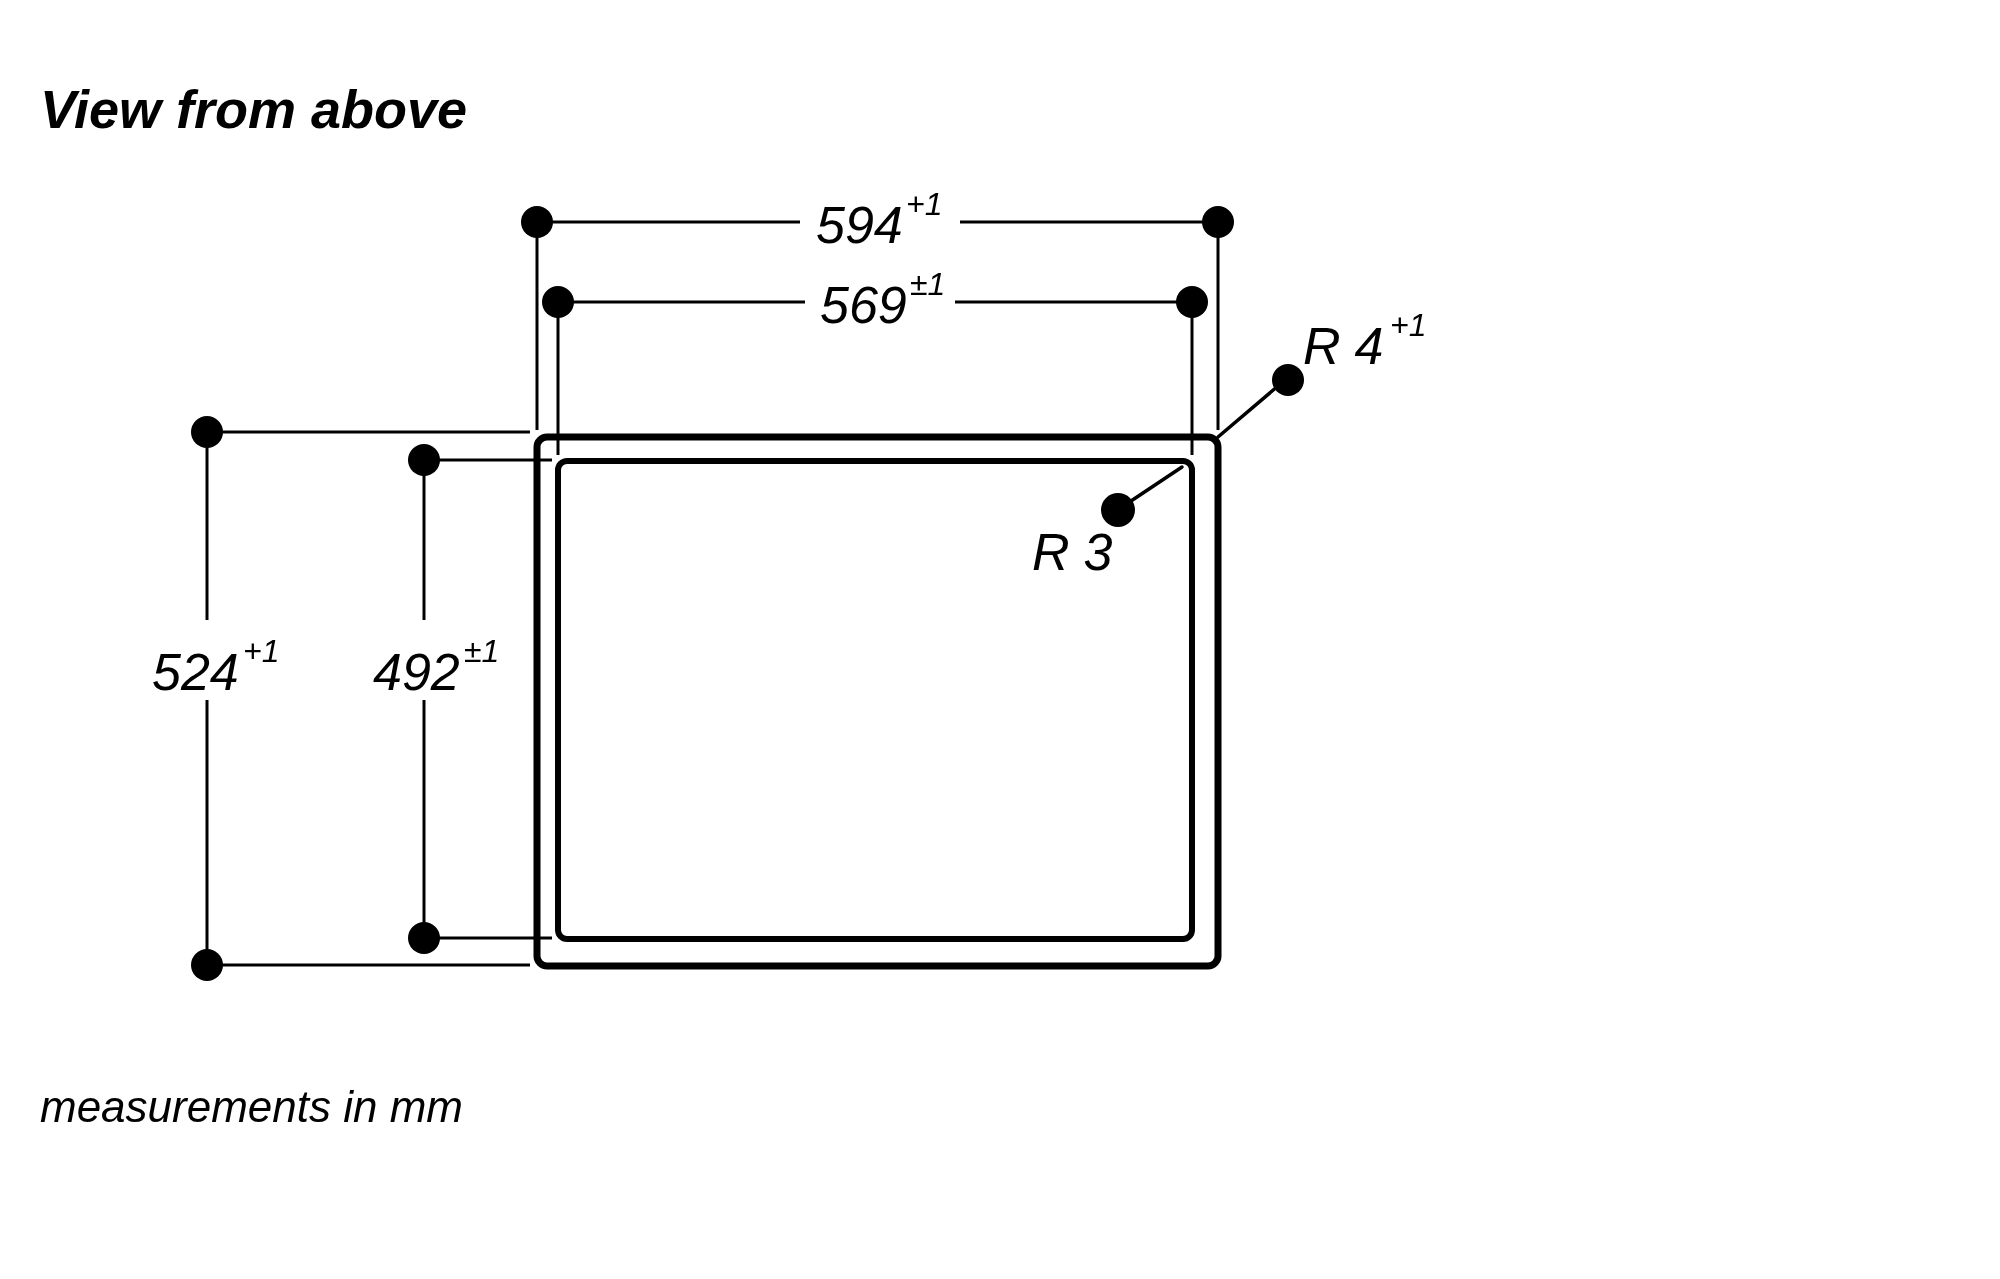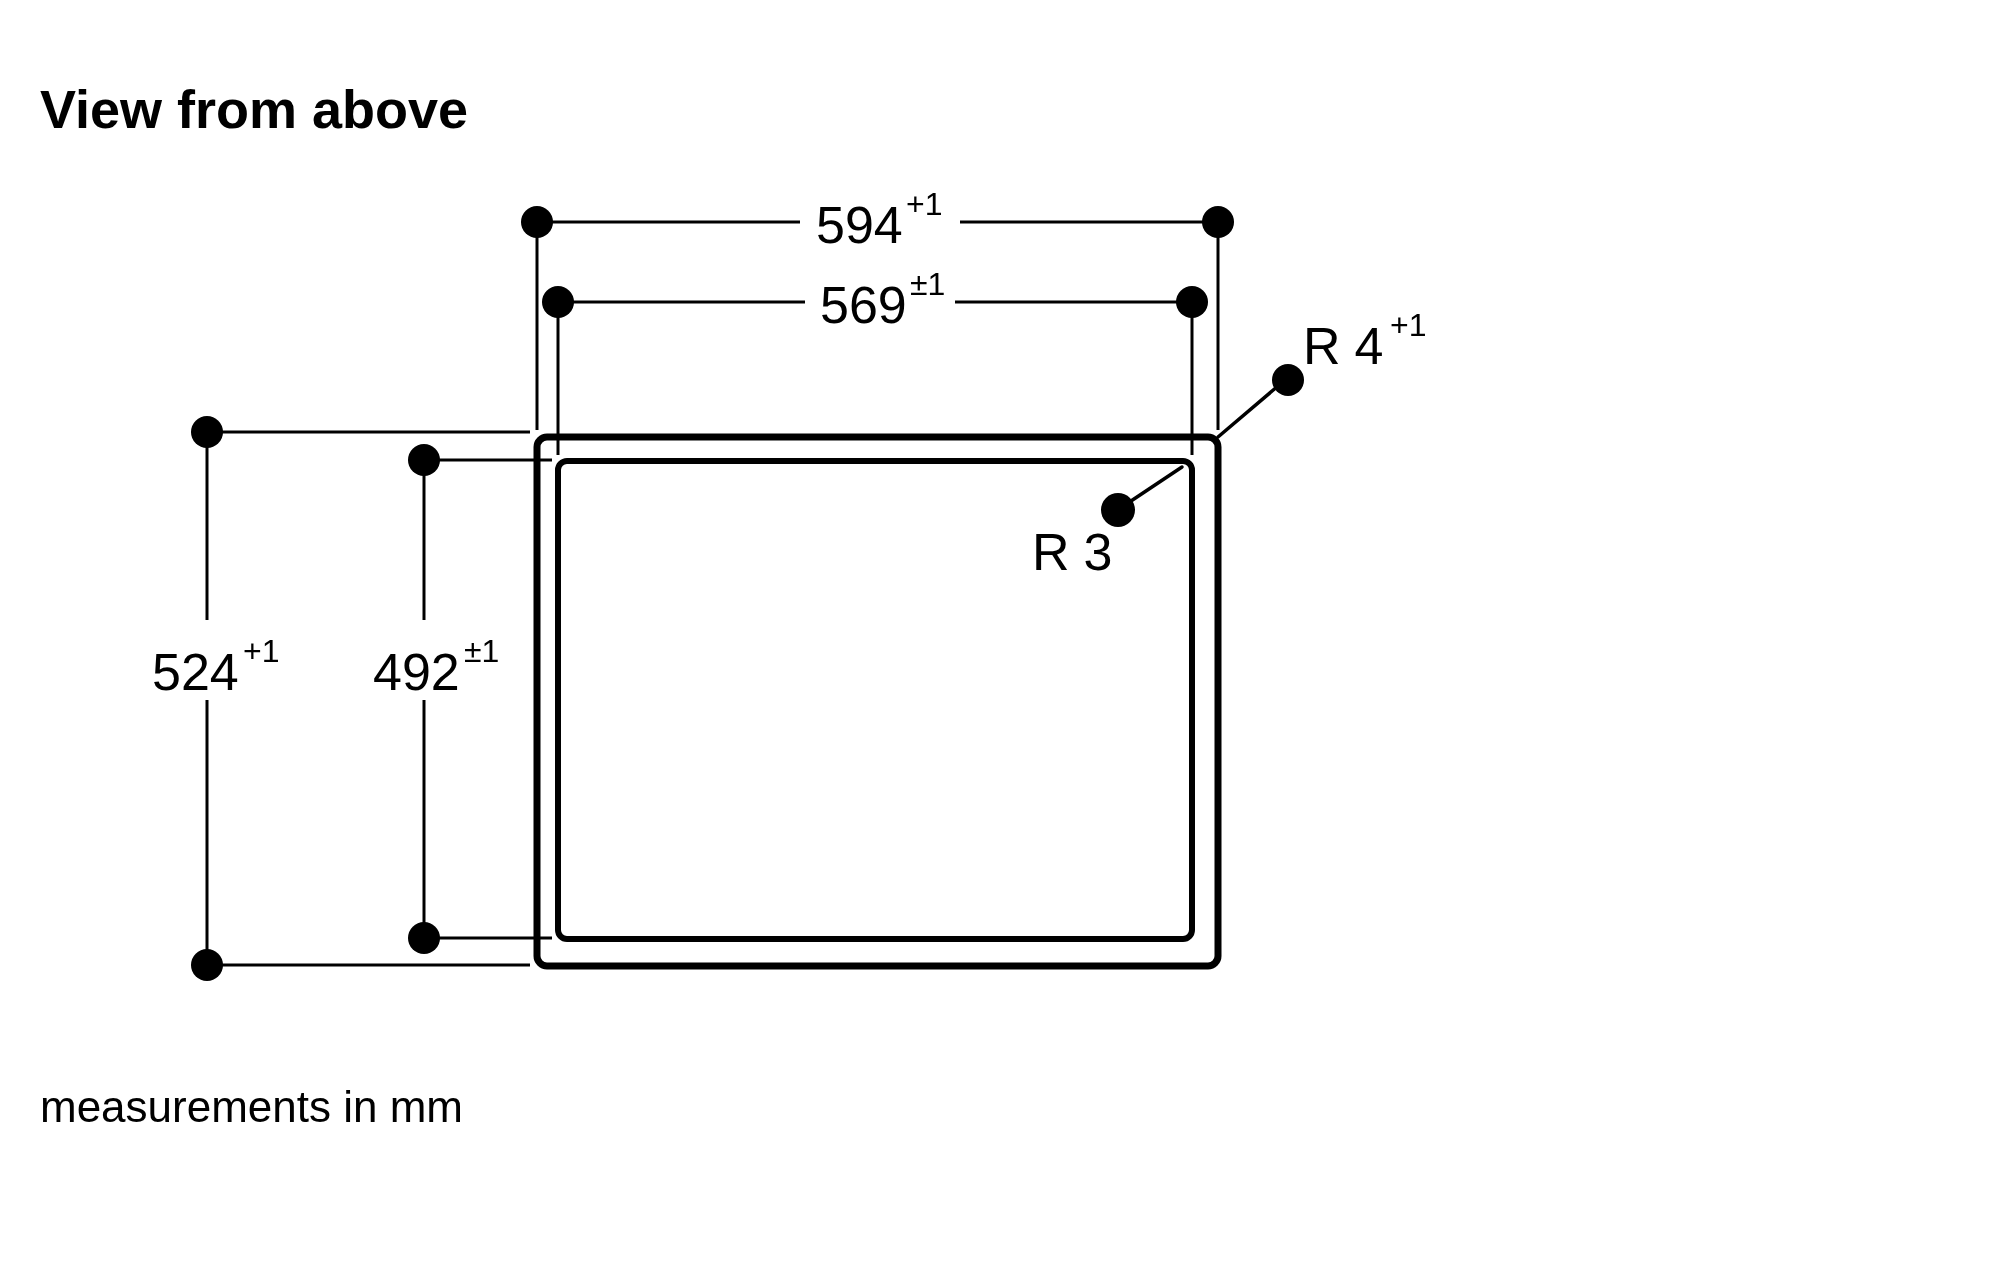--- a/index.html
+++ b/index.html
@@ -14,20 +14,21 @@
     font-family: "Liberation Sans", sans-serif;
     color: #000000;
     overflow: hidden;
   }
   #drawing-root {
     position: absolute;
     left: 0;
     top: 0;
     width: 2000px;
     height: 1279px;
+    font-style: italic;
   }
   svg.tech-drawing {
     display: block;
     width: 2000px;
     height: 1279px;
   }
   .title-text {
     font-family: "Liberation Sans", sans-serif;
     font-weight: bold;
     font-size: 54px;

